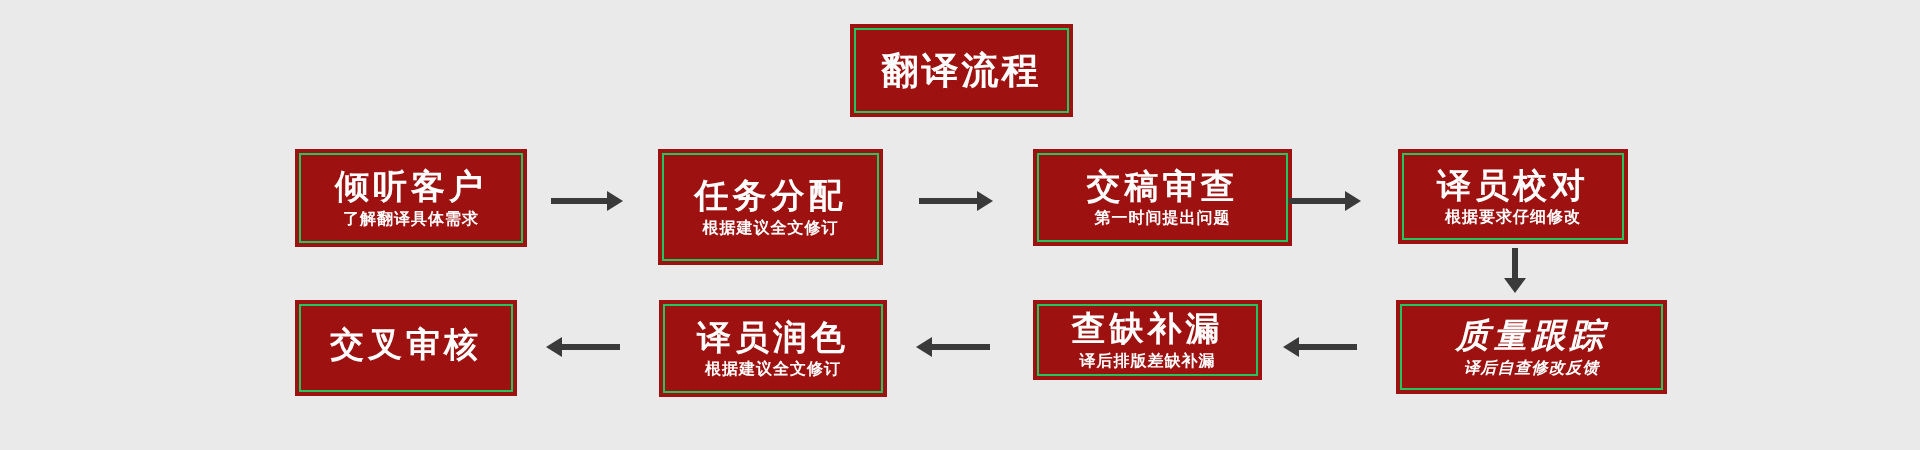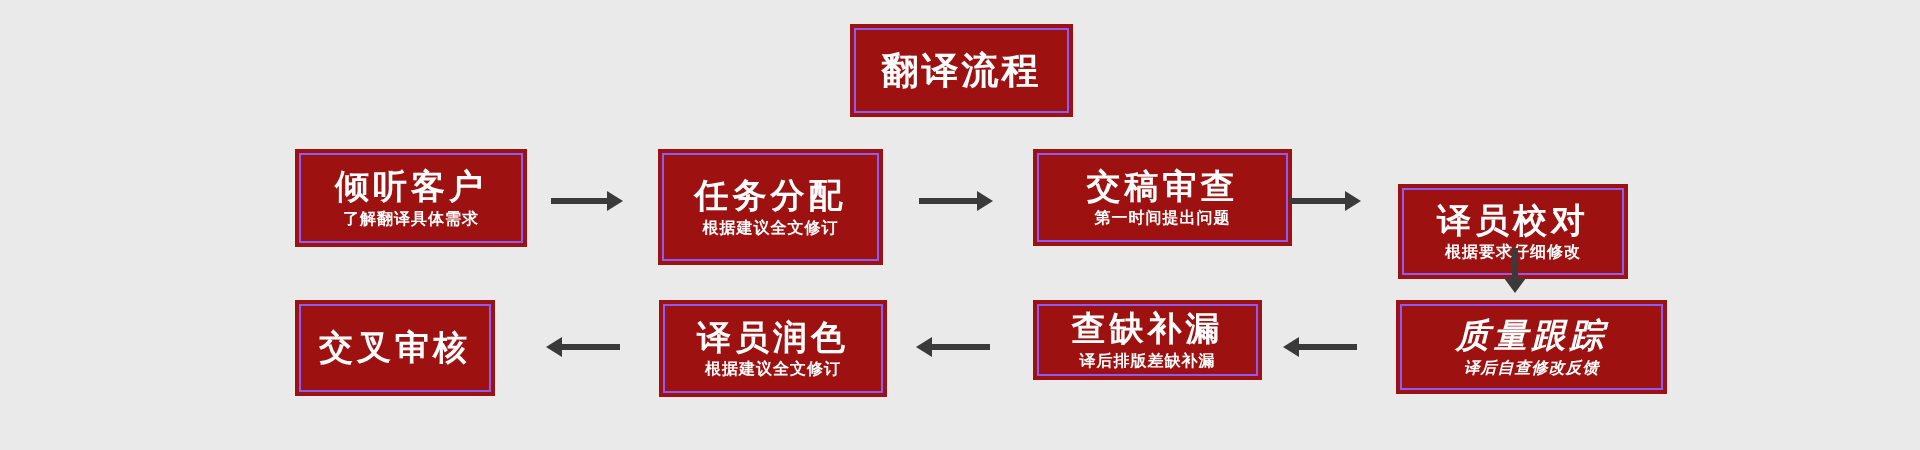--- a/index.html
+++ b/index.html
@@ -15,21 +15,21 @@
   .box {
     position: absolute;
     background: #9D1211;
     padding: 4px;
     box-sizing: border-box;
   }
   .box .inner {
     width: 100%;
     height: 100%;
     box-sizing: border-box;
-    border: 2px solid #8b5cf6;
+    border: 2px solid #22c55e;
     display: flex;
     flex-direction: column;
     align-items: center;
     justify-content: center;
     color: #FFFFFF;
     text-align: center;
   }
   .box-title {
     font-size: 34px;
     font-weight: bold;
@@ -113,28 +113,28 @@
     </div>
   </div>
 
   <div class="box" style="left:1033px; top:149px; width:259px; height:97px;">
     <div class="inner">
       <div class="box-title">交稿审查</div>
       <div class="box-sub">第一时间提出问题</div>
     </div>
   </div>
 
-  <div class="box" style="left:1398px; top:149px; width:230px; height:95px;margin-top:35px;">
+  <div class="box" style="left:1398px; top:149px; width:230px; height:95px;">
     <div class="inner">
       <div class="box-title">译员校对</div>
       <div class="box-sub">根据要求仔细修改</div>
     </div>
   </div>
 
-  <div class="box" style="left:295px; top:300px; width:200px; height:96px;">
+  <div class="box" style="left:295px; top:300px; width:222px; height:96px;font-family:Liberation Mono, monospace;">
     <div class="inner">
       <div class="box-title">交叉审核</div>
     </div>
   </div>
 
   <div class="box" style="left:659px; top:300px; width:228px; height:97px;">
     <div class="inner">
       <div class="box-title">译员润色</div>
       <div class="box-sub">根据建议全文修订</div>
     </div>

